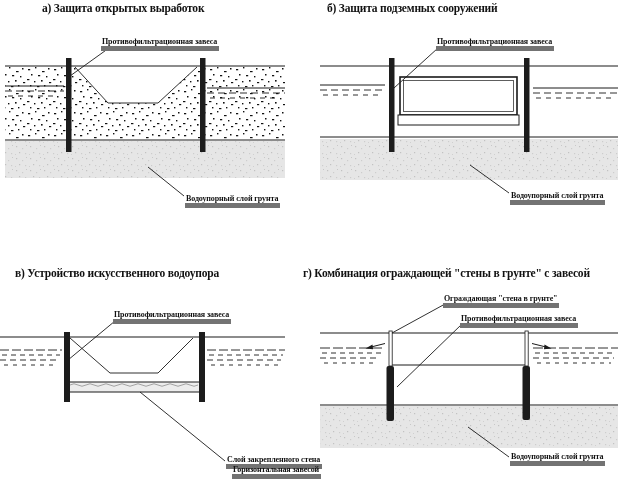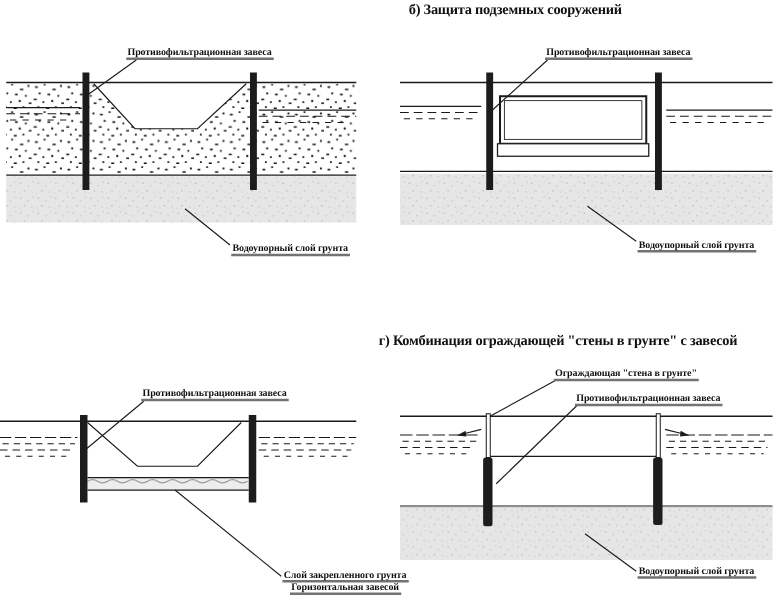--- a/index.html
+++ b/index.html
@@ -2,21 +2,21 @@
 <html><head>
 <meta charset="utf-8">
 <style>
   html,body{margin:0;padding:0;background:#fff;}
   #canvas{position:relative;width:623px;height:482px;background:#fff;overflow:hidden;
           font-family:"Liberation Serif","DejaVu Serif",serif;color:#111;}
   .panel{position:absolute;}
   .panel svg{position:absolute;left:0;top:0;}
   .ptitle{position:absolute;font-weight:bold;font-size:11.5px;white-space:nowrap;letter-spacing:-0.2px;}
   .slabel{position:absolute;font-weight:bold;font-size:8px;white-space:nowrap;
-          border-bottom:2px solid #737373;line-height:9px;padding:0 2px 0 1px;letter-spacing:-0.1px;}
+          border-bottom:5px solid #737373;line-height:9px;padding:0 2px 0 1px;letter-spacing:-0.1px;}
 </style>
 </head>
 <body>
 
 <div id="canvas">
 
   <svg width="0" height="0" style="position:absolute">
     <defs>
       <pattern id="speckle" width="26" height="22" patternUnits="userSpaceOnUse">
         <rect x="2" y="3" width="2.2" height="1.3" fill="#111"></rect>
@@ -62,20 +62,21 @@
         <line x1="207" y1="93" x2="285" y2="93" stroke-width="0.9" stroke-dasharray="7 4"></line>
         <line x1="210" y1="98" x2="280" y2="98" stroke-width="0.9" stroke-dasharray="5 5"></line>
       </g>
       <line x1="5" y1="140" x2="285" y2="140" stroke="#1a1a1a" stroke-width="1"></line>
       <rect x="5" y="141" width="280" height="37" fill="url(#graystip)"></rect>
       <rect x="66" y="58" width="5.5" height="94" fill="#1c1c1c"></rect>
       <rect x="200" y="58" width="5.5" height="94" fill="#1c1c1c"></rect>
       <path d="M109,48 L70,76" fill="none" stroke="#1a1a1a" stroke-width="0.9"></path>
       <path d="M148,167 L184,196" fill="none" stroke="#1a1a1a" stroke-width="0.9"></path>
     </svg>
+    <div class="ptitle" style="left:42px;top:2px">а) Защита открытых выработок</div>
     <div class="slabel" style="left:101px;top:37px">Противофильтрационная завеса</div>
     <div class="slabel" style="left:185px;top:194px">Водоупорный слой грунта</div>
   </div>
 
   <div class="panel" style="left:311px;top:0;width:312px;height:240px">
     <svg width="312" height="240" viewBox="0 0 312 240">
       <line x1="9" y1="66" x2="307" y2="66" stroke="#1a1a1a" stroke-width="1.1"></line>
       <g stroke="#1a1a1a">
         <line x1="9" y1="85" x2="74" y2="85" stroke-width="1"></line>
         <line x1="9" y1="90" x2="74" y2="90" stroke-width="0.9" stroke-dasharray="7 4"></line>
@@ -119,22 +120,23 @@
         <rect x="70" y="127" width="129" height="10" fill="#ededed"></rect>
         <path d="M70,130 q4 -2.5 8 0 t8 0 t8 0 t8 0 t8 0 t8 0 t8 0 t8 0 t8 0 t8 0 t8 0 t8 0 t8 0 t8 0 t8 0 t8 0" fill="none" stroke="#9a9a9a" stroke-width="0.9"></path>
         <line x1="70" y1="127" x2="199" y2="127" stroke="#1a1a1a" stroke-width="1"></line>
         <line x1="70" y1="137" x2="199" y2="137" stroke="#1a1a1a" stroke-width="1"></line>
       </g>
       <rect x="64" y="77" width="6" height="70" fill="#1c1c1c"></rect>
       <rect x="199" y="77" width="6" height="70" fill="#1c1c1c"></rect>
       <path d="M115,66 L68,105" fill="none" stroke="#1a1a1a" stroke-width="0.9"></path>
       <path d="M140,137 L225,206" fill="none" stroke="#1a1a1a" stroke-width="0.9"></path>
     </svg>
+    <div class="ptitle" style="left:15px;top:12px">в) Устройство искусственного водоупора</div>
     <div class="slabel" style="left:113px;top:55px">Противофильтрационная завеса</div>
-    <div class="slabel" style="left:226px;top:200px">Слой закрепленного грунта</div>
+    <div class="slabel" style="left:226px;top:200px">Слой закрепленного стена</div>
     <div class="slabel" style="left:232px;top:210px">Горизонтальная завесой</div>
   </div>
 
   <div class="panel" style="left:300px;top:255px;width:323px;height:227px">
     <svg width="323" height="227" viewBox="0 0 323 227">
       <line x1="20" y1="78" x2="318" y2="78" stroke="#1a1a1a" stroke-width="1.1"></line>
       <line x1="92" y1="110" x2="227" y2="110" stroke="#1a1a1a" stroke-width="1"></line>
       <g stroke="#1a1a1a" stroke-width="0.9">
         <line x1="20" y1="93" x2="83" y2="93" stroke-dasharray="10 3"></line>
         <line x1="22" y1="98" x2="81" y2="98" stroke-dasharray="5 4"></line>

